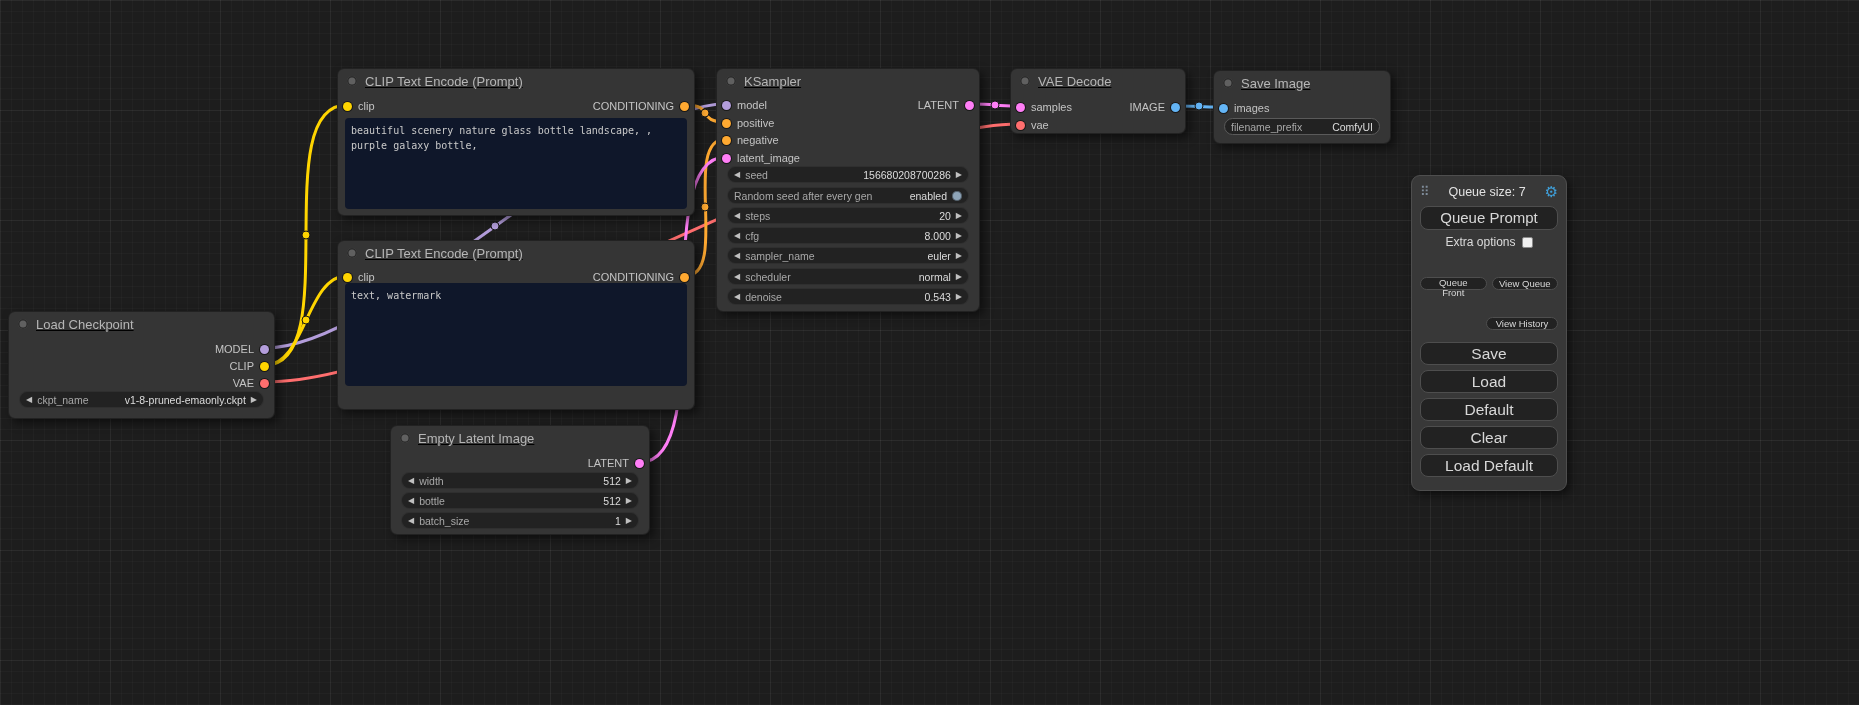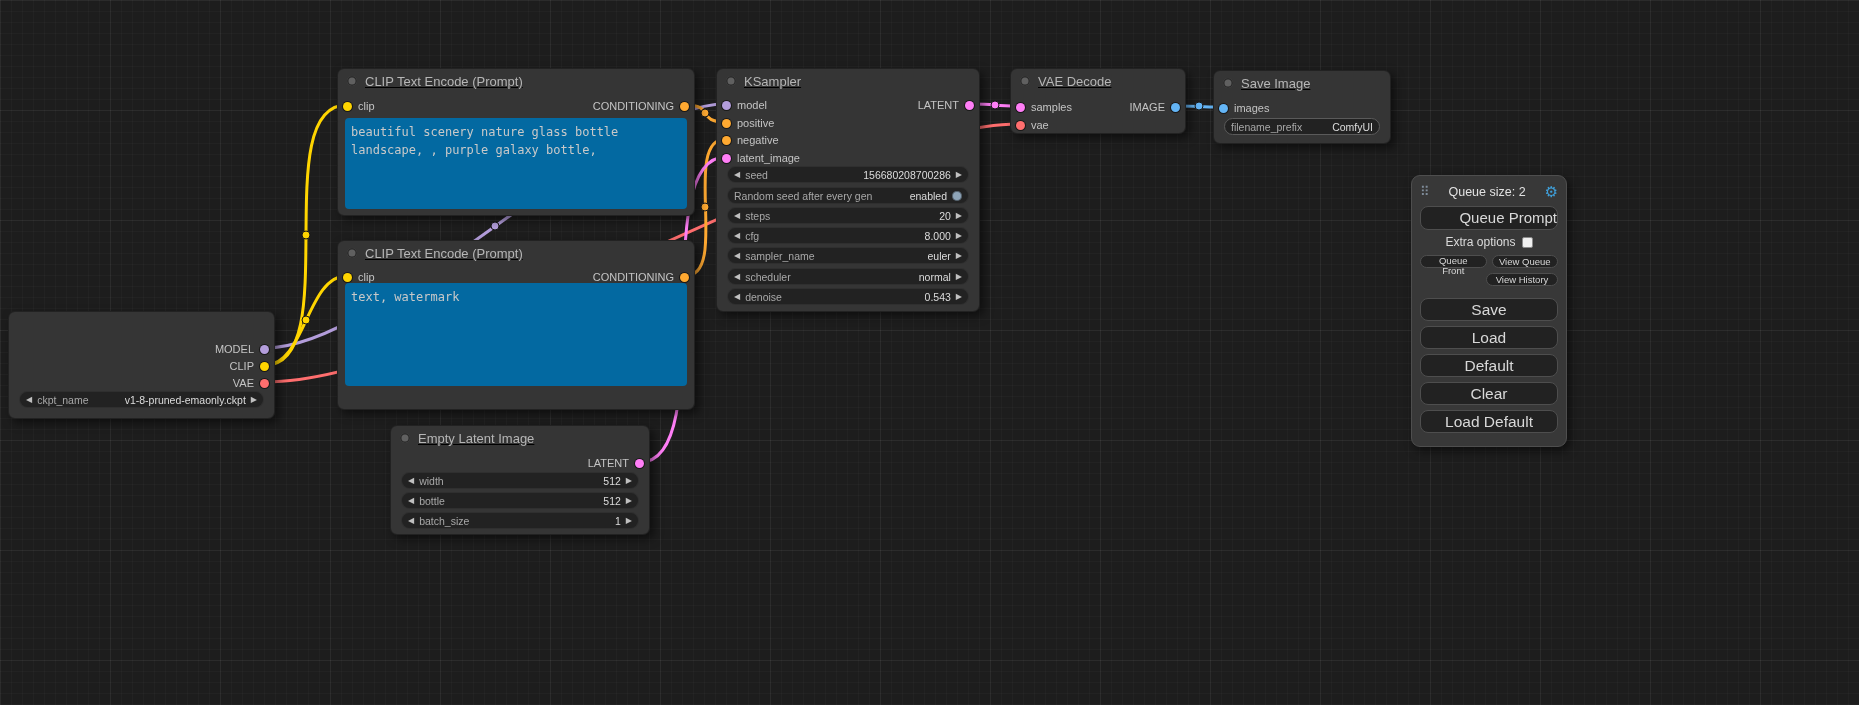--- a/index.html
+++ b/index.html
@@ -26,42 +26,42 @@
   .port .dot{width:9px;height:9px;border-radius:50%;box-shadow:0 0 0 1px #191919;flex:none;}
   .widget{position:absolute;height:17px;background:#222;border:1px solid rgba(255,255,255,.06);
     border-radius:9px;display:flex;align-items:center;gap:5px;padding:0 6px;
     font-size:10.5px;color:#cfcfcf;white-space:nowrap;}
   .widget .arrow{font-size:8px;color:#c0c0c0;line-height:1;flex:none;}
   .widget .wlabel{color:#a8a8a8;overflow:hidden;}
   .widget .wvalue{margin-left:auto;color:#dcdcdc;overflow:hidden;}
   .widget.text-widget{border-color:#5a5a5a;}
   .toggle-knob{width:10px;height:10px;border-radius:50%;flex:none;
     box-shadow:inset 0 0 0 1px rgba(0,0,0,.4);}
-  .textbox{position:absolute;background:#0369a1;border-radius:4px;padding:5px 6px;
-    font-family:"DejaVu Sans Mono",monospace;font-size:12px;line-height:1.5;
+  .textbox{position:absolute;background:#0f172a;border-radius:4px;padding:5px 6px;
+    font-family:"DejaVu Sans Mono",monospace;font-size:10px;line-height:1.5;
     color:#c9c9c9;overflow:hidden;}
 
   .menu{position:absolute;left:1411px;top:175px;width:156px;z-index:3;background:#383838;
     border:1px solid #4e4e4e;border-radius:9px;box-shadow:3px 4px 10px rgba(0,0,0,.55);
     padding:8px;}
   .menu-header{display:flex;align-items:center;margin:0 0 7px 0;}
   .drag-handle{color:#7f8c9a;font-size:13px;cursor:grab;}
   .queue-size{flex:1;text-align:center;font-size:12.5px;color:#e2e2e2;}
   .gear{font-size:15px;cursor:pointer;line-height:1;}
   .btn{display:block;width:100%;background:#222;border:1px solid #4e4e4e;border-radius:8px;
     color:#d8d8d8;font-family:inherit;cursor:pointer;text-align:center;}
   .btn.big{height:23px;font-size:15.5px;margin-bottom:5px;line-height:20px;}
-  .btn.prompt{height:24px;font-size:15px;text-align:right;}
+  .btn.prompt{height:24px;font-size:15px;}
   .btn.small{height:13px;font-size:9.5px;line-height:10px;border-radius:7px;padding:0 6px;}
   .extra-row{display:flex;align-items:center;justify-content:center;gap:6px;
     font-size:12px;color:#dbdbdb;margin-bottom:6px;}
   .checkbox{width:11px;height:11px;background:#f0f0f0;border:1px solid #8a8a8a;
     border-radius:2px;cursor:pointer;}
   .small-row{display:flex;gap:5px;margin-bottom:5px;}
-  .small-row .btn.small{flex:1;}
+  .small-row .btn.small{flex:1;margin-top:22px;}
   .small-row.center{justify-content:flex-end;margin-bottom:12px;}
   .small-row.center .btn.small{flex:none;width:72px;}
 </style>
 </head>
 <body>
 
 <div class="graph-canvas"></div>
 
 <svg class="wires" width="1859" height="705">
   <path d="M265.5,348 C385,348 606,104 725.5,104" stroke="#b39ddb"></path>
@@ -79,20 +79,24 @@
   <circle cx="306" cy="320" r="4" stroke="#161616" stroke-width="1" fill="#ffd500"></circle>
   <circle cx="642" cy="253" r="4" stroke="#161616" stroke-width="1" fill="#ff6e6e"></circle>
   <circle cx="705" cy="113" r="4" stroke="#161616" stroke-width="1" fill="#ffa931"></circle>
   <circle cx="705" cy="207" r="4" stroke="#161616" stroke-width="1" fill="#ffa931"></circle>
   <circle cx="683" cy="309" r="4" stroke="#161616" stroke-width="1" fill="#ff7ef6"></circle>
   <circle cx="995" cy="105" r="4" stroke="#161616" stroke-width="1" fill="#ff7ef6"></circle>
   <circle cx="1199" cy="106" r="4" stroke="#161616" stroke-width="1" fill="#64b5f6"></circle>
 </svg>
 
 <div class="node" style="left:8px;top:311px;width:267px;height:108px">
+  <div class="node-title">
+    <span class="status-dot"></span>
+    <span>Load Checkpoint</span>
+  </div>
   <div class="port out" style="top:31px;right:5px">
     <span>MODEL</span>
     <span class="dot" style="background: rgb(179, 157, 219);"></span>
   </div>
   <div class="port out" style="top:48px;right:5px">
     <span>CLIP</span>
     <span class="dot" style="background: rgb(255, 213, 0);"></span>
   </div>
   <div class="port out" style="top:65px;right:5px">
     <span>VAE</span>
@@ -265,21 +269,21 @@
   </div>
   <div class="widget text-widget" style="left:10px;right:10px;top:47px">
     <span class="wlabel">filename_prefix</span>
     <span class="wvalue">ComfyUI</span>
   </div>
 </div>
 
 <div class="menu">
   <div class="menu-header">
     <span class="drag-handle">⠿</span>
-    <span class="queue-size">Queue size: 2</span>
+    <span class="queue-size">Queue size: 7</span>
     <span class="gear" style="color: rgb(63, 159, 217);">⚙</span>
   </div>
   <button class="btn big prompt">Queue Prompt</button>
   <div class="extra-row">
     <span>Extra options</span>
     <span class="checkbox"></span>
   </div>
   <div class="small-row">
     <button class="btn small">Queue Front</button>
     <button class="btn small">View Queue</button>

